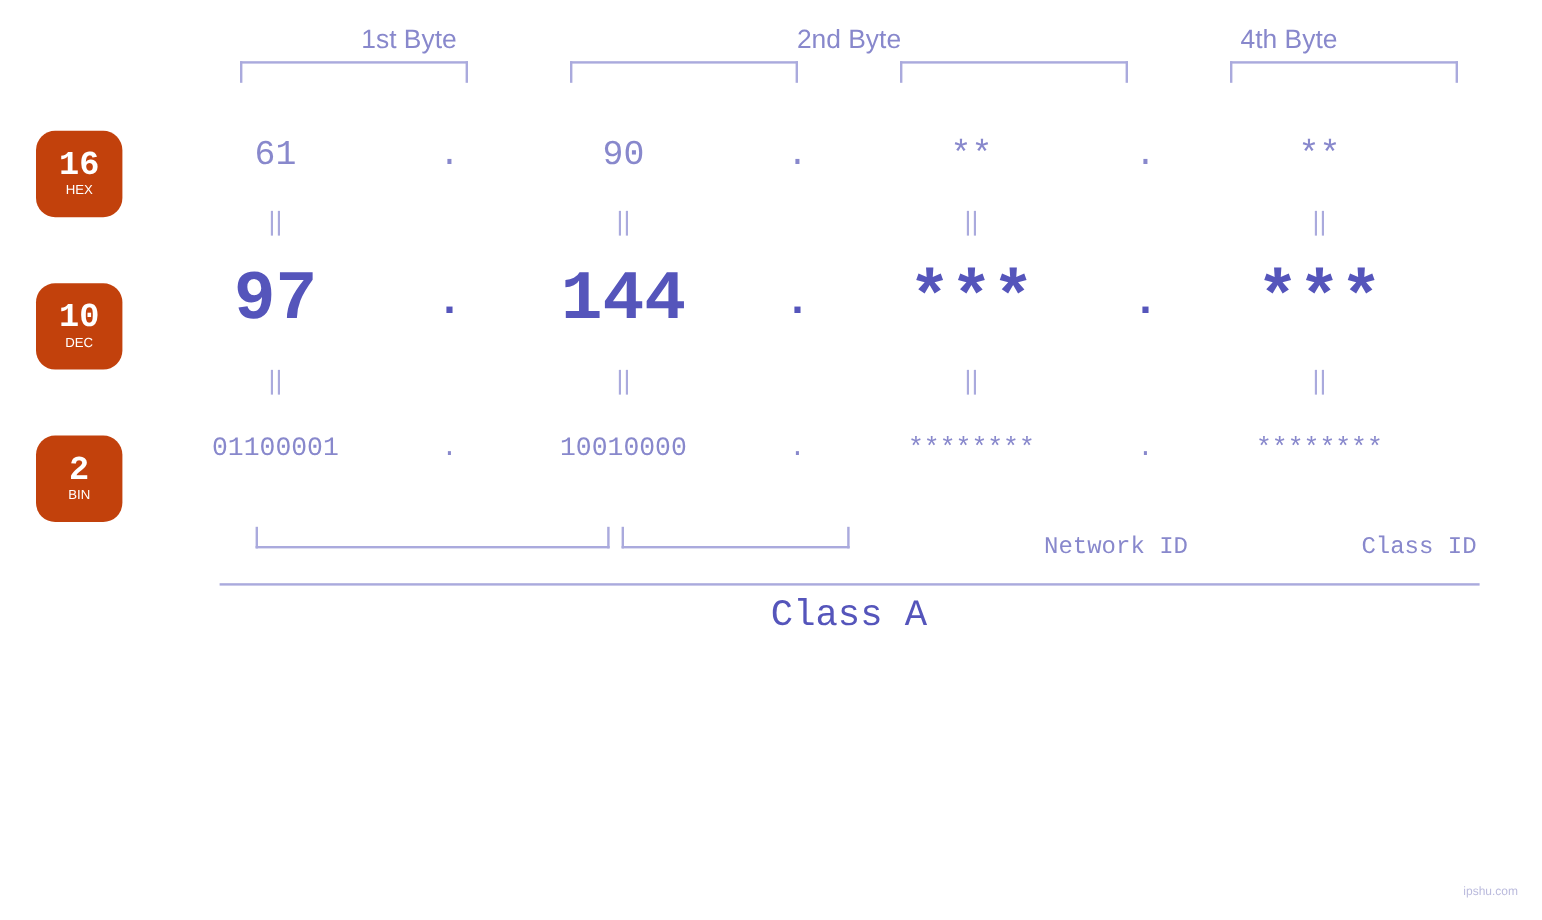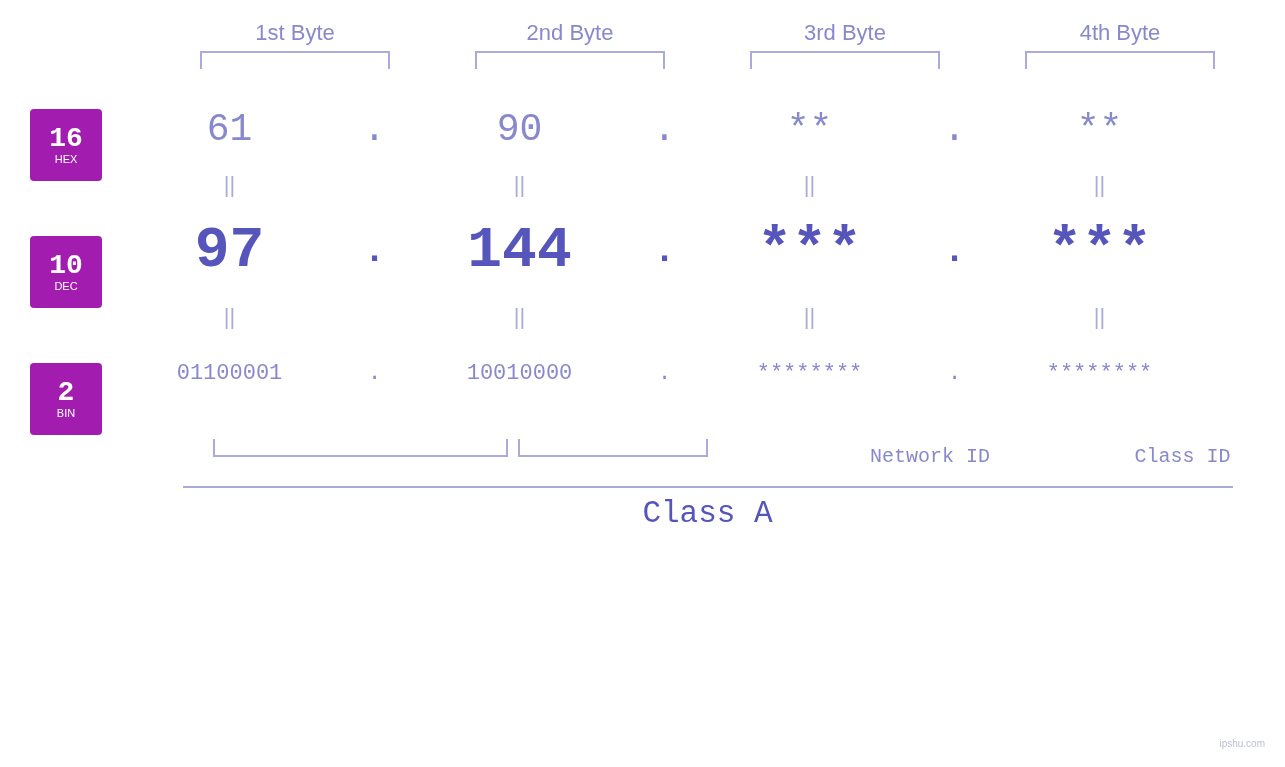--- a/index.html
+++ b/index.html
@@ -70,22 +70,22 @@
       display: flex;
       flex-direction: column;
       gap: 55px;
       padding-top: 30px;
       margin-right: 10px;
     }
 
     .badge {
       width: 72px;
       height: 72px;
-      background: #a21caf;
-      border-radius: 4px;
+      background: #c2410c;
+      border-radius: 16px;
       display: flex;
       flex-direction: column;
       align-items: center;
       justify-content: center;
       color: white;
     }
 
     .badge-num {
       font-size: 28px;
       font-weight: bold;
@@ -121,21 +121,21 @@
     }
 
     .dot-cell {
       width: 55px;
       text-align: center;
     }
 
     
     .hex-val {
       color: #8888cc;
-      font-size: 38px;
+      font-size: 29px;
       font-family: 'Courier New', Courier, monospace;
     }
 
     
     .sep-row {
       display: flex;
       height: 32px;
       align-items: center;
     }
 
@@ -191,21 +191,20 @@
     }
   </style>
 </head>
 <body>
 
 <div class="main-container">
 
   <div class="byte-headers">
     <div class="byte-header">1st Byte</div>
     <div class="byte-header">2nd Byte</div>
-    <div class="byte-header">3rd Byte</div>
     <div class="byte-header">4th Byte</div>
   </div>
 
   <div class="bracket-row">
     <div class="bracket"></div>
     <div class="bracket"></div>
     <div class="bracket"></div>
     <div class="bracket"></div>
   </div>
 

